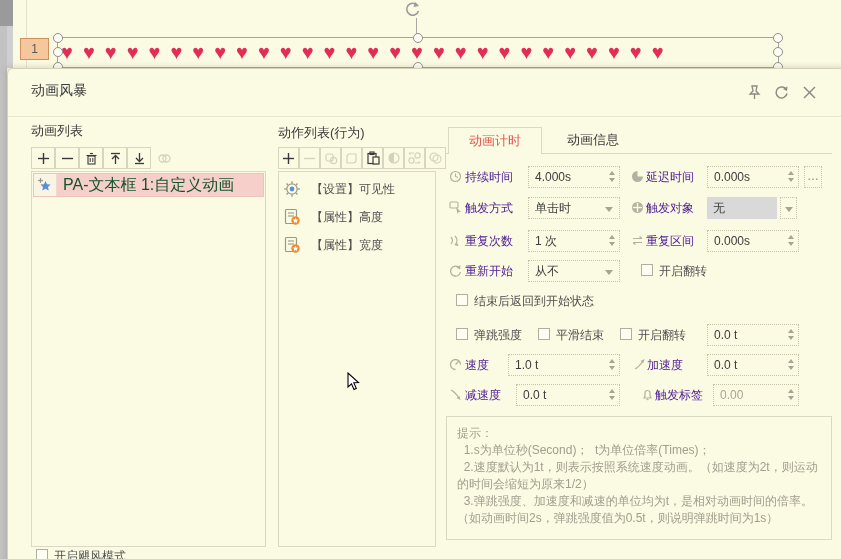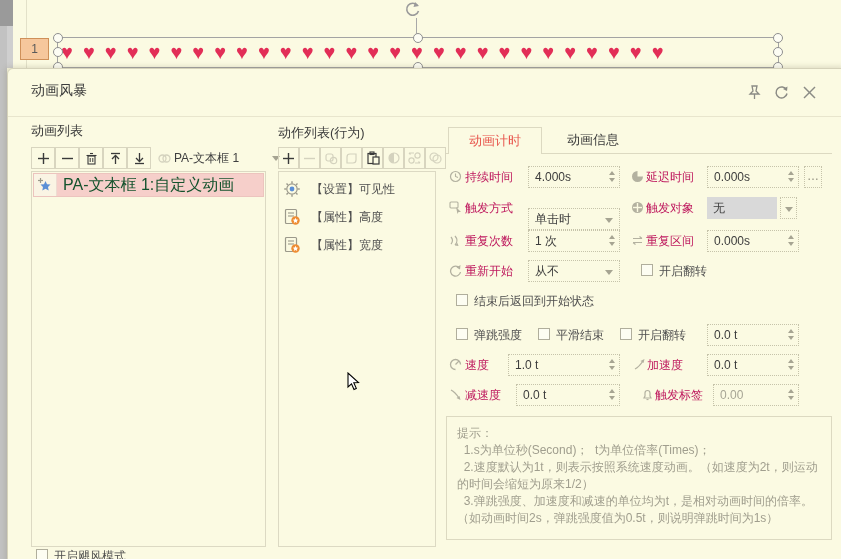--- a/index.html
+++ b/index.html
@@ -44,21 +44,21 @@
   .sel-row .txt{font-size:16px;color:#14532d;padding-left:6px;white-space:nowrap}
 
   .act-row{position:absolute;left:4px;width:150px;height:26px;display:flex;align-items:center;cursor:pointer}
   .act-row .txt{font-size:12px;color:#4f4f4f;padding-left:10px;white-space:nowrap}
 
   
   .tab{position:absolute;top:58px;height:26px;line-height:26px;font-size:13px;text-align:center;cursor:pointer}
   .tab-active{background:#fbfae2;border:1px solid #dcd9c1;border-bottom:none;color:#e8554d;z-index:2}
   .tab-underline{top:84px;height:1px;background:#dcd9c1}
 
-  .lbl{position:absolute;font-size:12px;color:#be185d;white-space:nowrap;line-height:22px}
+  .lbl{position:absolute;font-size:12px;color:#4c1d95;white-space:nowrap;line-height:22px}
   .val-input{position:absolute;height:22px;box-sizing:border-box;border:1px dotted #c6c3aa;
     font-size:12px;line-height:20px;padding-left:6px;color:#3c3c3c;background:transparent;white-space:nowrap;cursor:text}
   .spin{position:absolute;right:4px;top:4px;display:flex;flex-direction:column;gap:3px;cursor:pointer}
   .su{width:0;height:0;border-left:3px solid transparent;border-right:3px solid transparent;border-bottom:4px solid #a6a492}
   .sd{width:0;height:0;border-left:3px solid transparent;border-right:3px solid transparent;border-top:4px solid #a6a492}
   .car{position:absolute;right:6px;top:9px;width:0;height:0;border-left:4px solid transparent;
     border-right:4px solid transparent;border-top:5px solid #a6a492}
   .dd{cursor:pointer}
   .dis-val{color:#a7a595}
   .cb{position:absolute;width:12px;height:12px;border:1px solid #b0ae9c;background:#fdfdf2;box-sizing:border-box;cursor:pointer}
@@ -164,24 +164,20 @@
         <line x1="2" y1="11.5" x2="11" y2="11.5" stroke="#3a3a3a" stroke-width="1.3"></line>
         <line x1="6.5" y1="1" x2="6.5" y2="9.5" stroke="#3a3a3a" stroke-width="1.3"></line>
         <path d="M3 6 L6.5 9.5 L10 6" fill="none" stroke="#3a3a3a" stroke-width="1.3"></path>
       </svg>
     </div>
     <div class="tb-btn tb-noborder" style="left:145px;width:22px">
       <svg width="15" height="13" viewBox="0 0 15 13">
         <circle cx="5.5" cy="6.5" r="3.5" fill="none" stroke="#d4d2be" stroke-width="1.3"></circle>
         <circle cx="9.5" cy="6.5" r="3.5" fill="none" stroke="#d4d2be" stroke-width="1.3"></circle>
       </svg>
-    </div>
-    <div class="abs dd" style="left:166px;top:78px;width:92px;height:22px;font-size:12px;line-height:22px">
-      <span>PA-文本框 1</span>
-      <span class="car" style="right:-14px"></span>
     </div>
 
     <div class="abs listbox" style="left:23px;top:102px;width:235px;height:376px">
       <div class="sel-row">
         <span class="icon-cell">
           <svg width="16" height="16" viewBox="0 0 16 16">
             <path d="M8.5 4 L10 7.2 L13.5 7.6 L11 10 L11.7 13.5 L8.5 11.8 L5.3 13.5 L6 10 L3.5 7.6 L7 7.2 Z" fill="#5b8fd6"></path>
             <line x1="3.5" y1="1" x2="3.5" y2="6" stroke="#9b998b" stroke-width="1.2"></line>
             <line x1="1" y1="3.5" x2="6" y2="3.5" stroke="#9b998b" stroke-width="1.2"></line>
           </svg>
@@ -315,21 +311,21 @@
     </div>
     <div class="more-btn" style="left:796px;top:97px">…</div>
 
     <div class="abs" style="left:441px;top:132px">
       <svg width="13" height="13" viewBox="0 0 13 13">
         <rect x="1" y="1" width="8" height="6" rx="1" fill="none" stroke="#b3b1a0" stroke-width="1.1"></rect>
         <path d="M7 6 L12 11 L9.5 11 L8.5 13 Z" fill="#b3b1a0"></path>
       </svg>
     </div>
     <div class="lbl" style="left:457px;top:128px">触发方式</div>
-    <div class="val-input dd" style="left:520px;top:139px;width:92px">
+    <div class="val-input dd" style="left:520px;top:128px;width:92px">
       <span>单击时</span>
       <span class="car"></span>
     </div>
     <div class="abs" style="left:623px;top:132px">
       <svg width="13" height="13" viewBox="0 0 13 13">
         <circle cx="6.5" cy="6.5" r="5.5" fill="#b3b1a0"></circle>
         <line x1="6.5" y1="2" x2="6.5" y2="11" stroke="#fbfae2" stroke-width="1.4"></line>
         <line x1="2" y1="6.5" x2="11" y2="6.5" stroke="#fbfae2" stroke-width="1.4"></line>
       </svg>
     </div>

